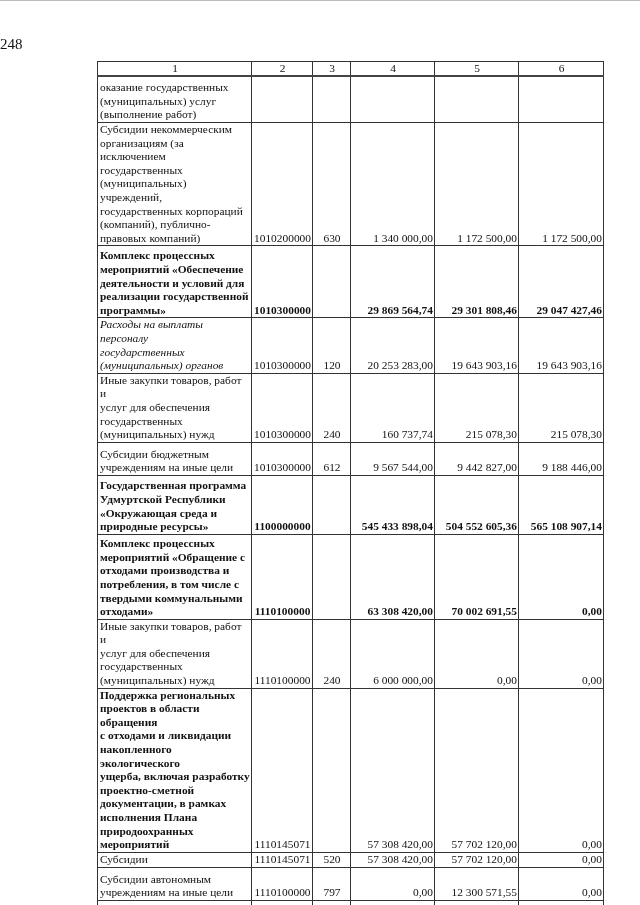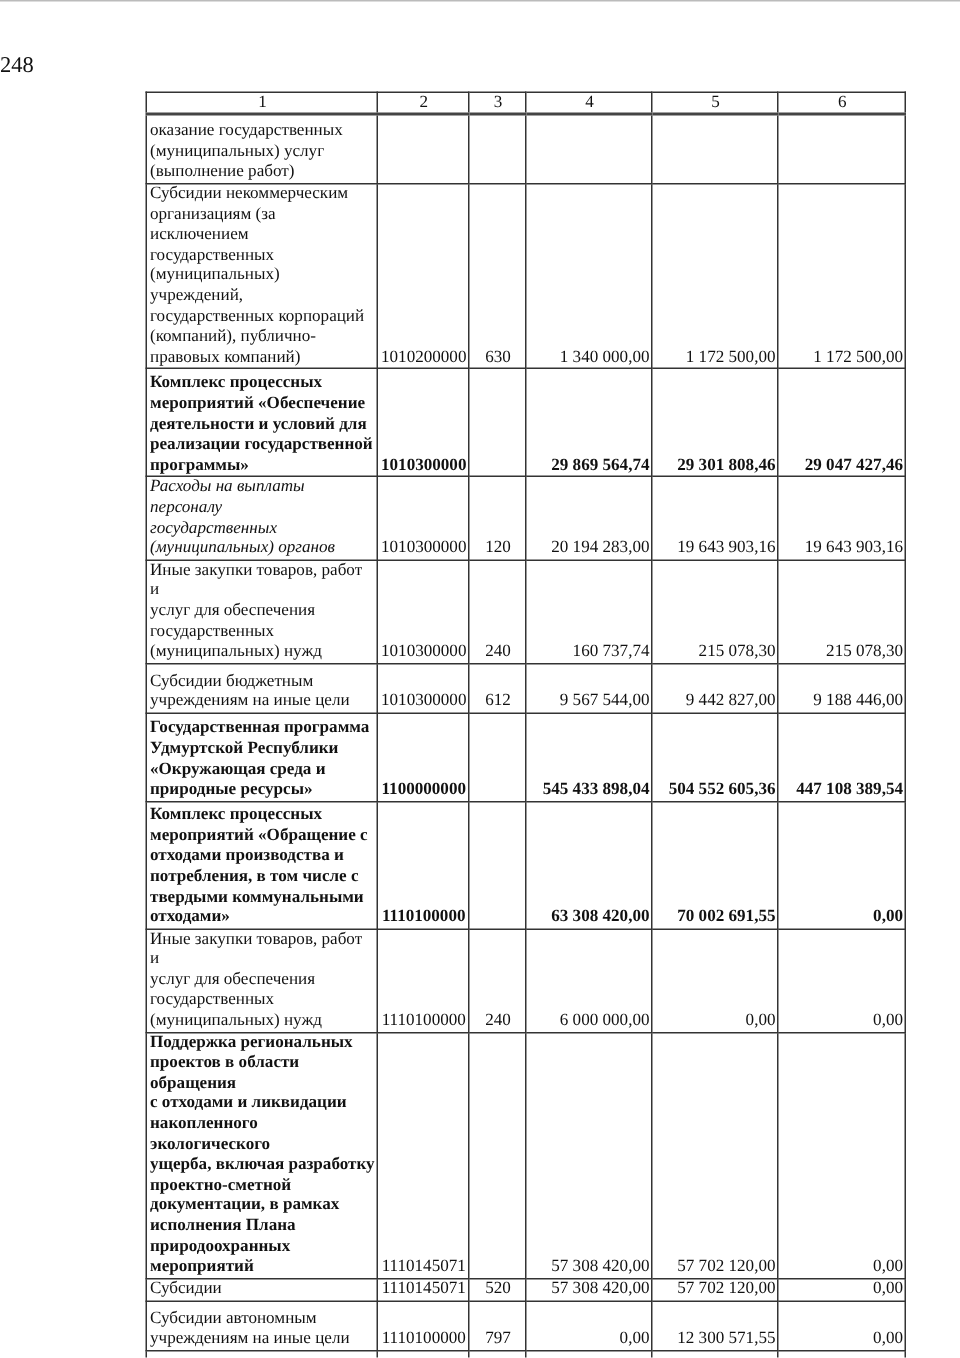--- a/index.html
+++ b/index.html
@@ -125,21 +125,21 @@
         <td class="num">29 869 564,74</td>
         <td class="num">29 301 808,46</td>
         <td class="num">29 047 427,46</td>
       </tr>
       <tr>
         <td class="name" style="height: 45px; font-style: italic;">Расходы на выплаты персоналу
 государственных
 (муниципальных) органов</td>
         <td class="code">1010300000</td>
         <td class="vr">120</td>
-        <td class="num">20 194 283,00</td>
+        <td class="num">20 253 283,00</td>
         <td class="num">19 643 903,16</td>
         <td class="num">19 643 903,16</td>
       </tr>
       <tr>
         <td class="name" style="height: 58px;">Иные закупки товаров, работ и
 услуг для обеспечения
 государственных
 (муниципальных) нужд</td>
         <td class="code">1010300000</td>
         <td class="vr">240</td>
@@ -158,21 +158,21 @@
       </tr>
       <tr class="bold">
         <td class="name" style="height: 58px; margin-left: 43px;">Государственная программа
 Удмуртской Республики
 «Окружающая среда и
 природные ресурсы»</td>
         <td class="code">1100000000</td>
         <td class="vr"></td>
         <td class="num">545 433 898,04</td>
         <td class="num">504 552 605,36</td>
-        <td class="num">447 108 389,54</td>
+        <td class="num">565 108 907,14</td>
       </tr>
       <tr class="bold">
         <td class="name" style="height: 84px;">Комплекс процессных
 мероприятий «Обращение с
 отходами производства и
 потребления, в том числе с
 твердыми коммунальными
 отходами»</td>
         <td class="code">1110100000</td>
         <td class="vr"></td>

